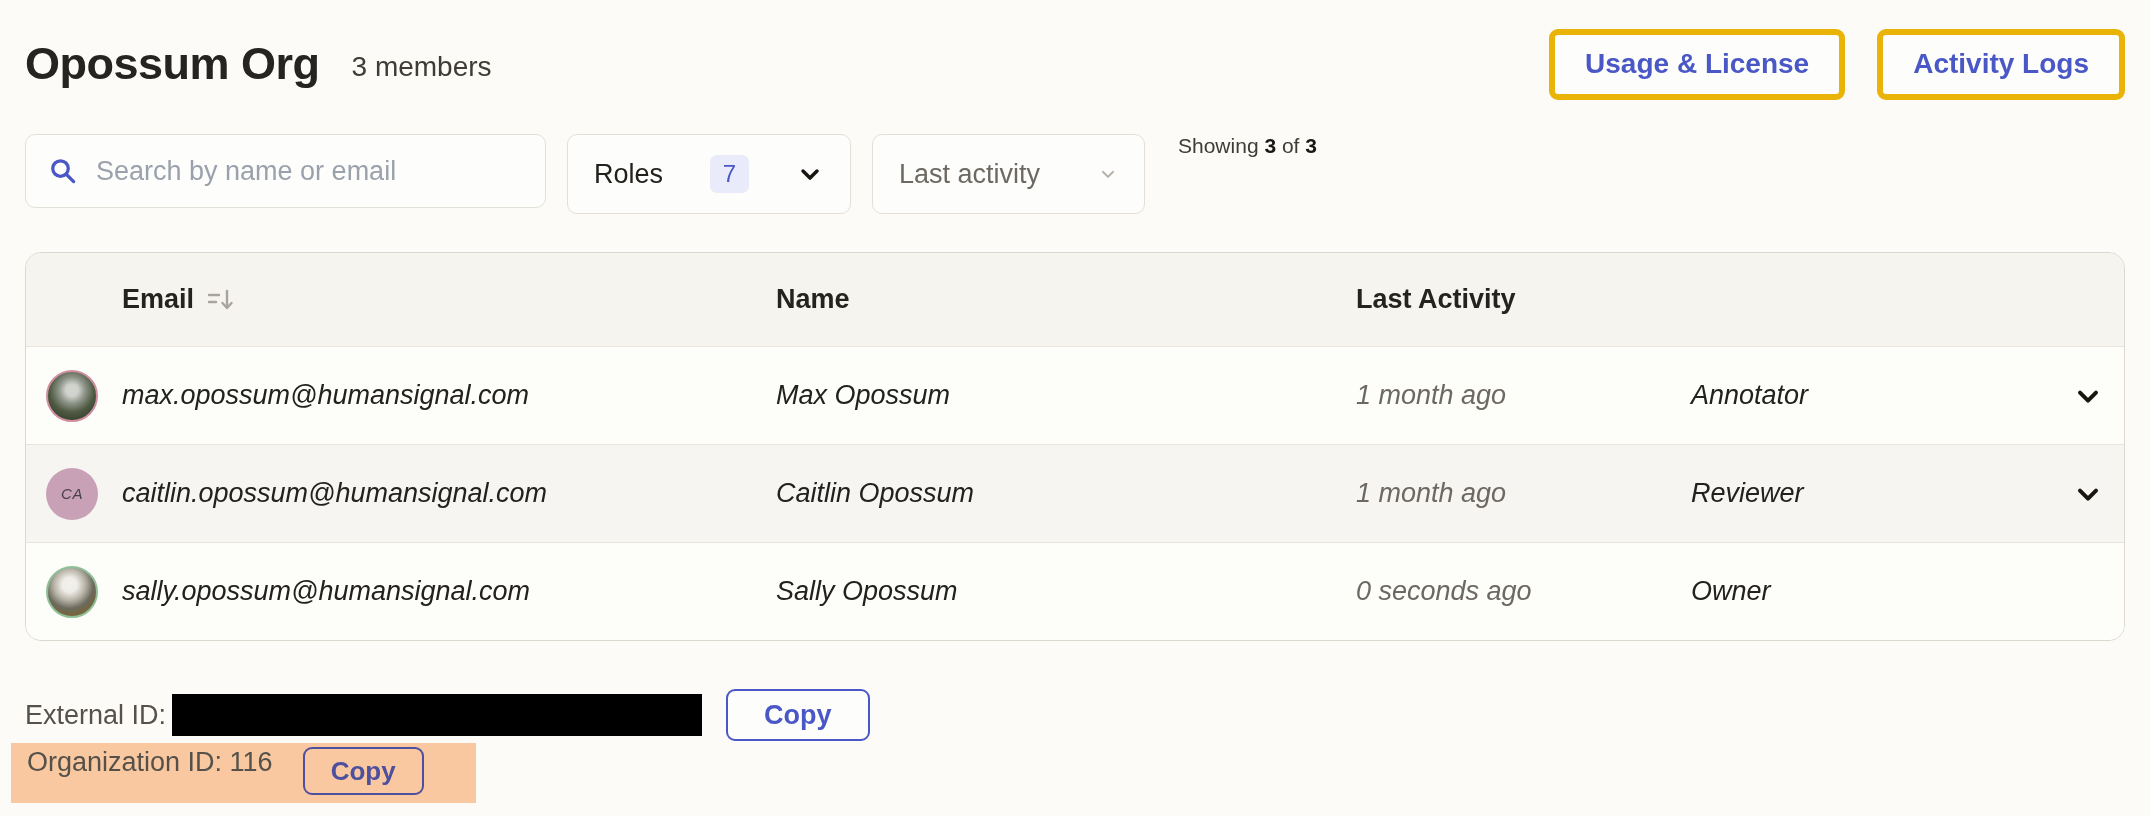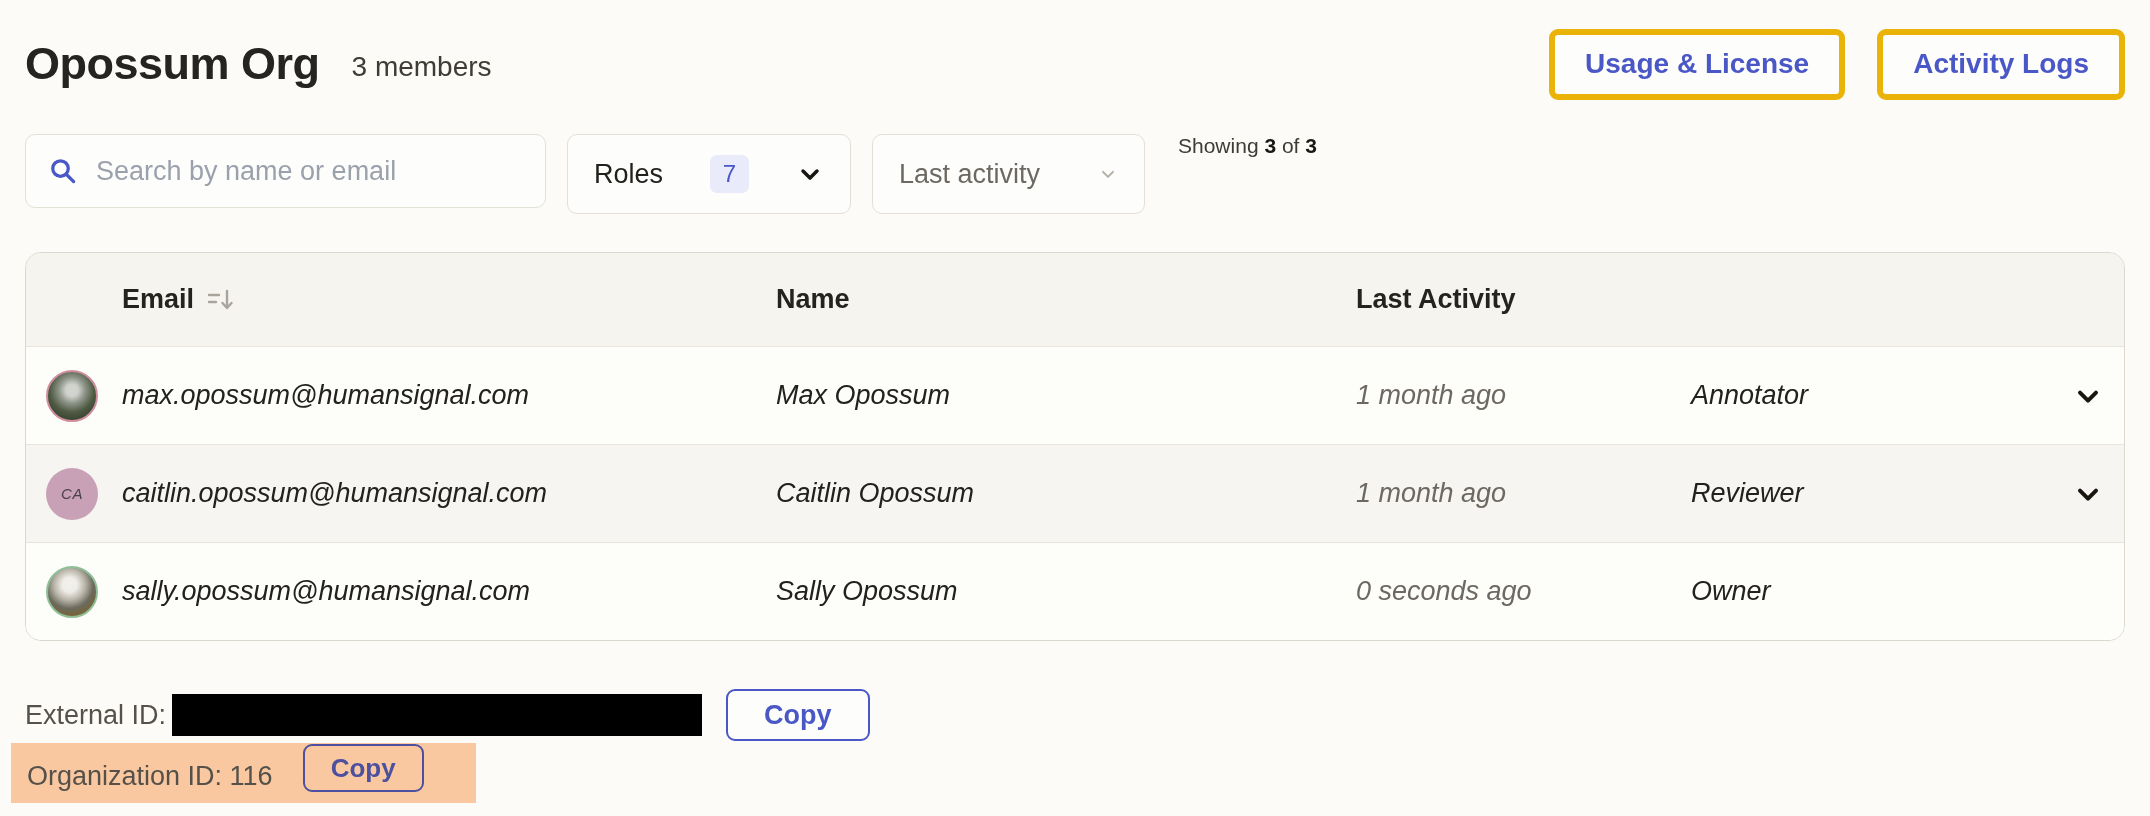--- a/index.html
+++ b/index.html
@@ -88,21 +88,21 @@
   .footer-label { font-size: 27px; color: #56524b; }
   .redacted-bar { width: 530px; height: 42px; background: #000; margin-left: 6px; }
   .copy-btn {
     height: 52px; padding: 0 36px; margin-left: 24px;
     background: #fdfdfb; border: 2px solid #4a57c6; border-radius: 9px;
     color: #4a57c6; font-size: 27px; font-weight: 700; cursor: pointer;
     display: inline-flex; align-items: center; justify-content: center;
   }
   .org-id-row {
     margin-left: -14px; margin-top: 2px; width: 465px; height: 60px;
-    background: #f9c8a0; display: flex; align-items: flex-end; padding: 11px 16px; gap: 30px;
+    background: #f9c8a0; display: flex; align-items: flex-start; padding: 4px 16px; gap: 30px;
   }
   .org-id-row .footer-label { color: #55514a; }
   .copy-btn--org {
     height: 48px; padding: 0 26px; margin-left: 0;
     background: transparent; border: 2px solid #4c509e; border-radius: 9px;
     color: #4c509e; font-size: 26px; font-weight: 700; cursor: pointer;
     display: inline-flex; align-items: center; justify-content: center;
   }
 
   .icon { display: inline-flex; align-items: center; justify-content: center; }

